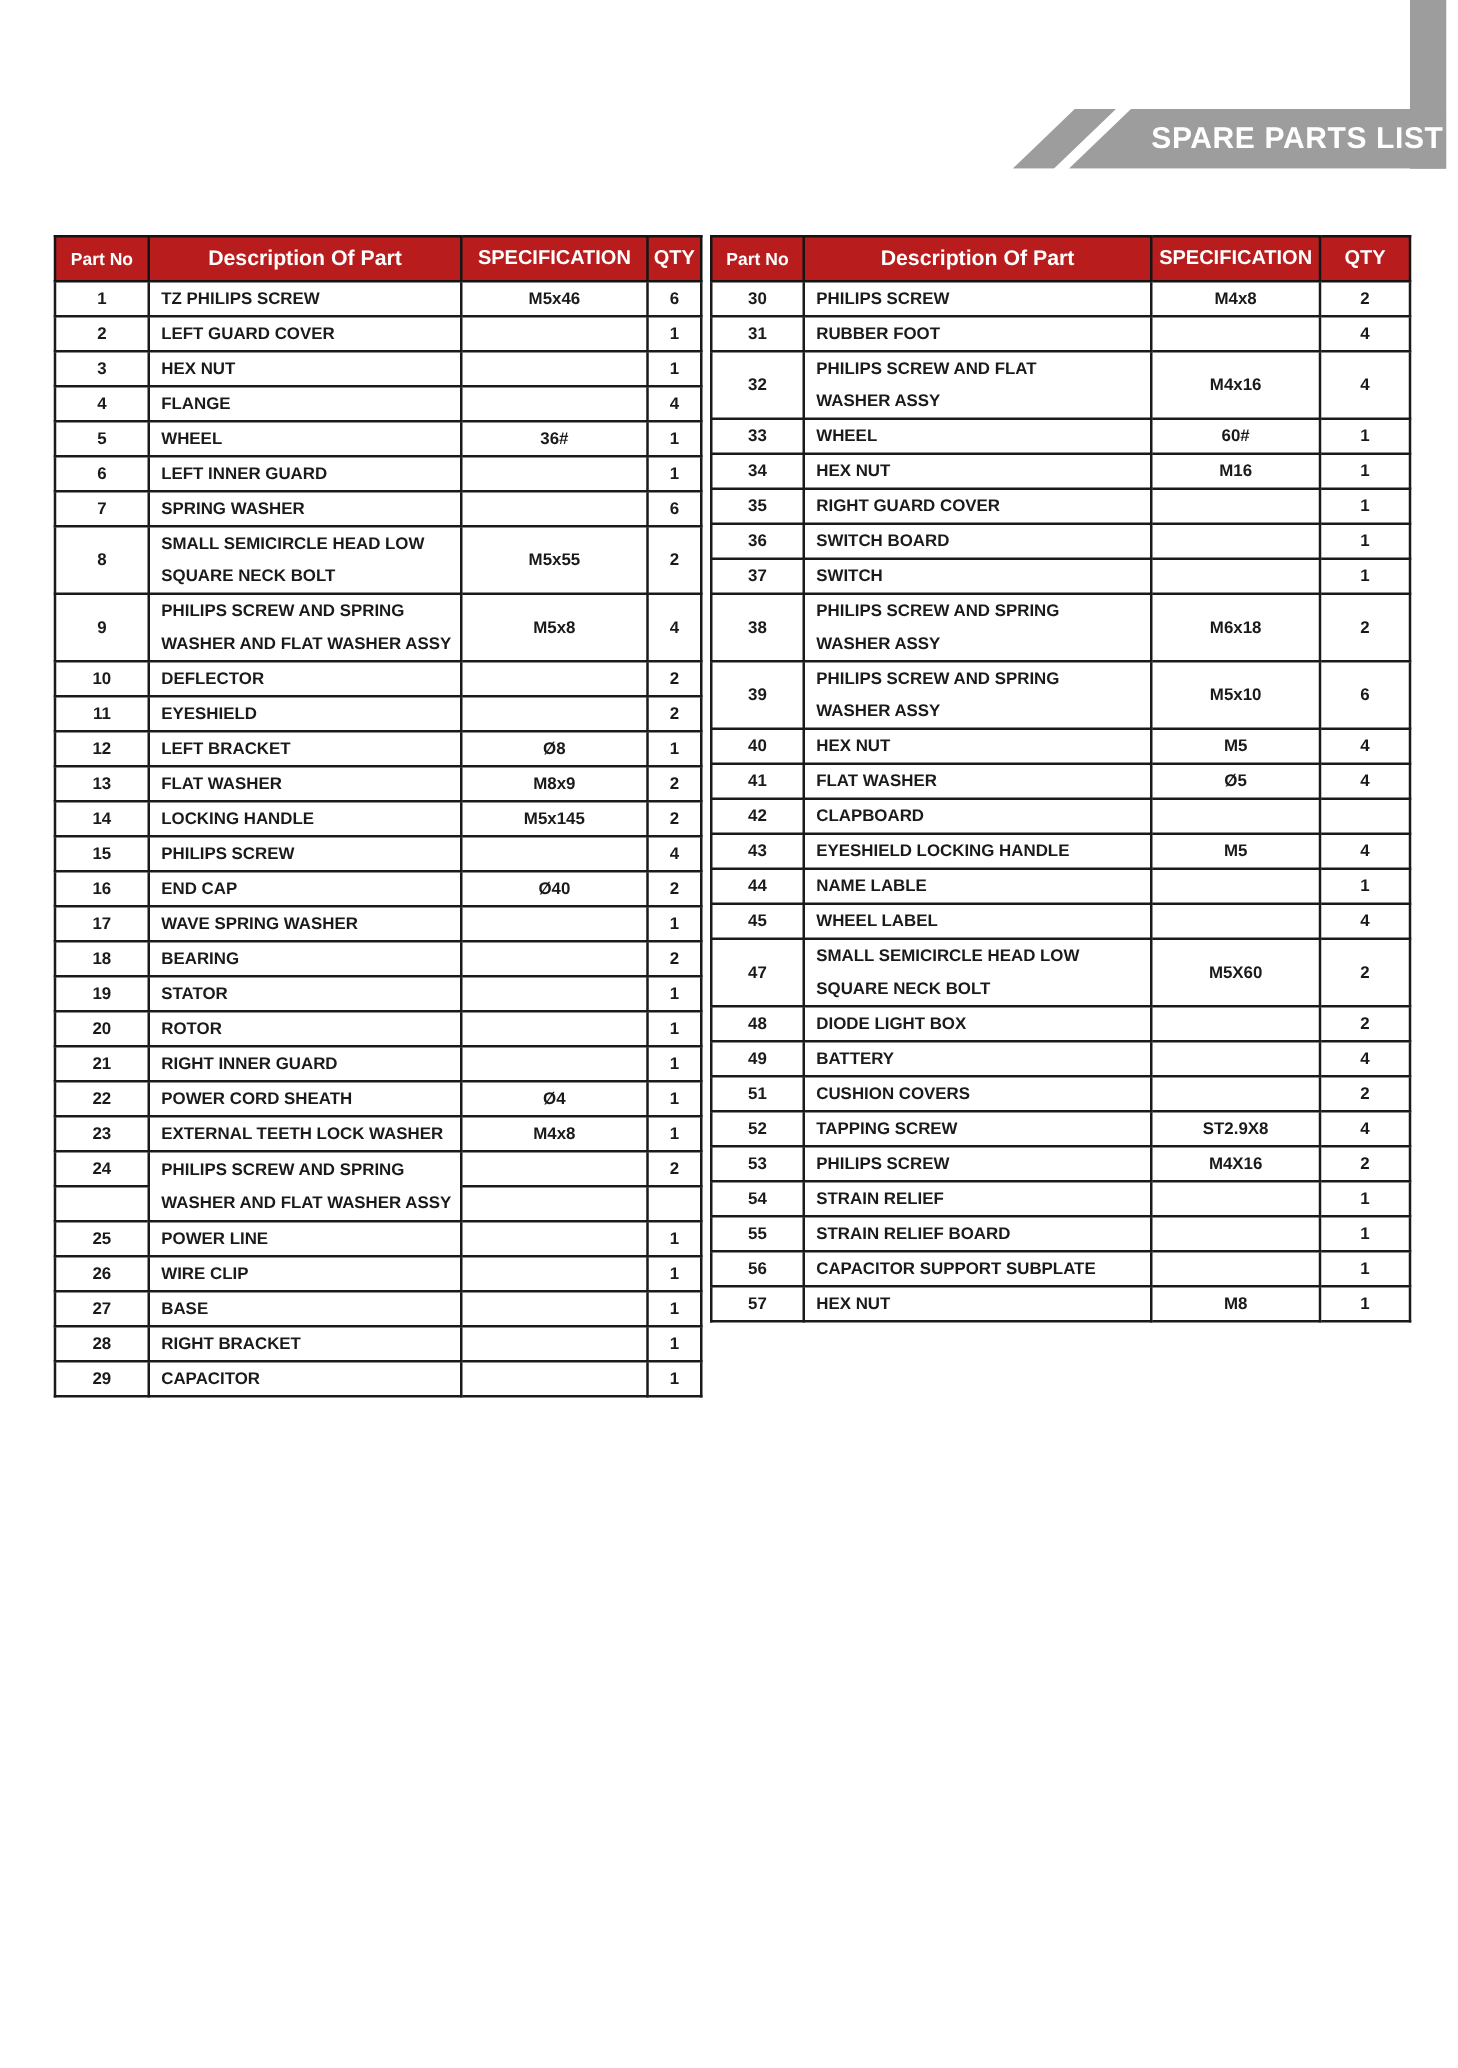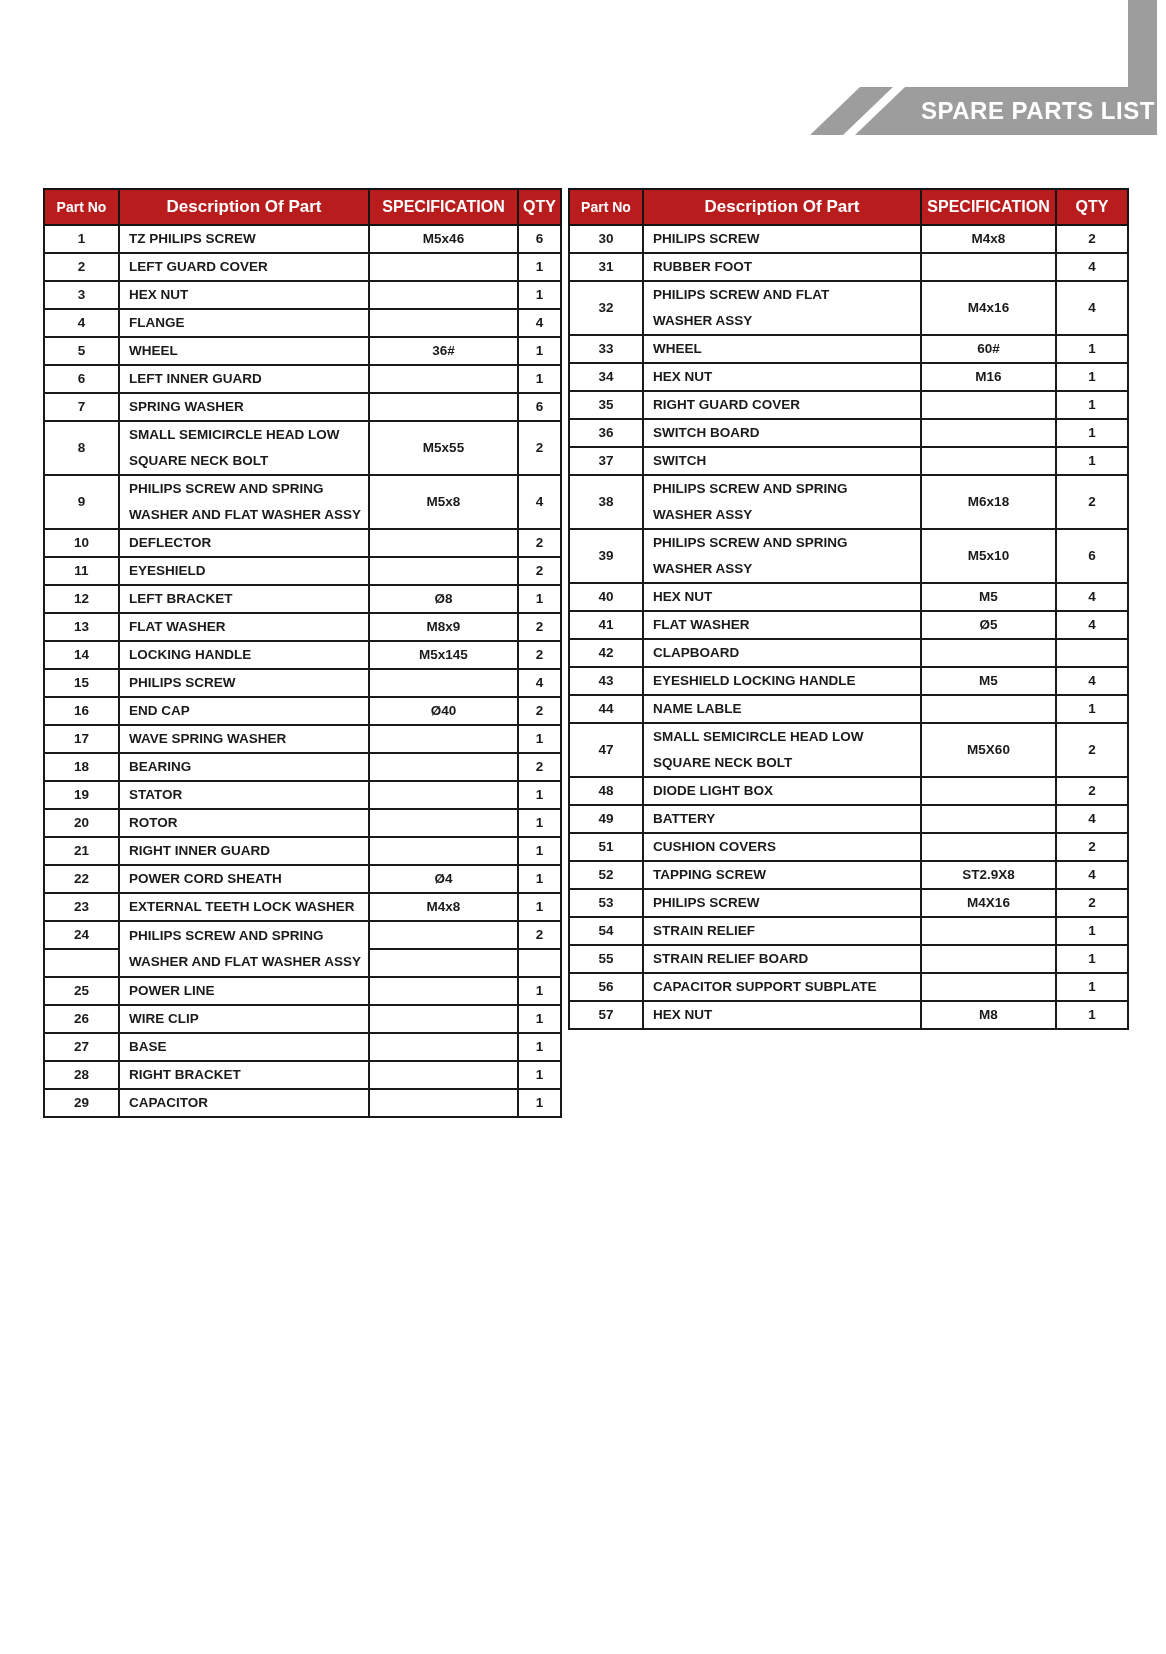--- a/index.html
+++ b/index.html
@@ -477,20 +477,28 @@
             <td class="col-qty">4</td>
           </tr>
           <tr>
             <td class="col-no">44</td>
             <td class="col-desc">
               <div>NAME LABLE</div>
             </td>
             <td class="col-spec"></td>
             <td class="col-qty">1</td>
           </tr>
+          <tr>
+            <td class="col-no">45</td>
+            <td class="col-desc">
+              <div>WHEEL LABEL</div>
+            </td>
+            <td class="col-spec"></td>
+            <td class="col-qty">4</td>
+          </tr>
           <tr class="tall">
             <td class="col-no">47</td>
             <td class="col-desc">
               <div>SMALL SEMICIRCLE HEAD LOW</div>
               <div>SQUARE NECK BOLT</div>
             </td>
             <td class="col-spec">M5X60</td>
             <td class="col-qty">2</td>
           </tr>
           <tr>

